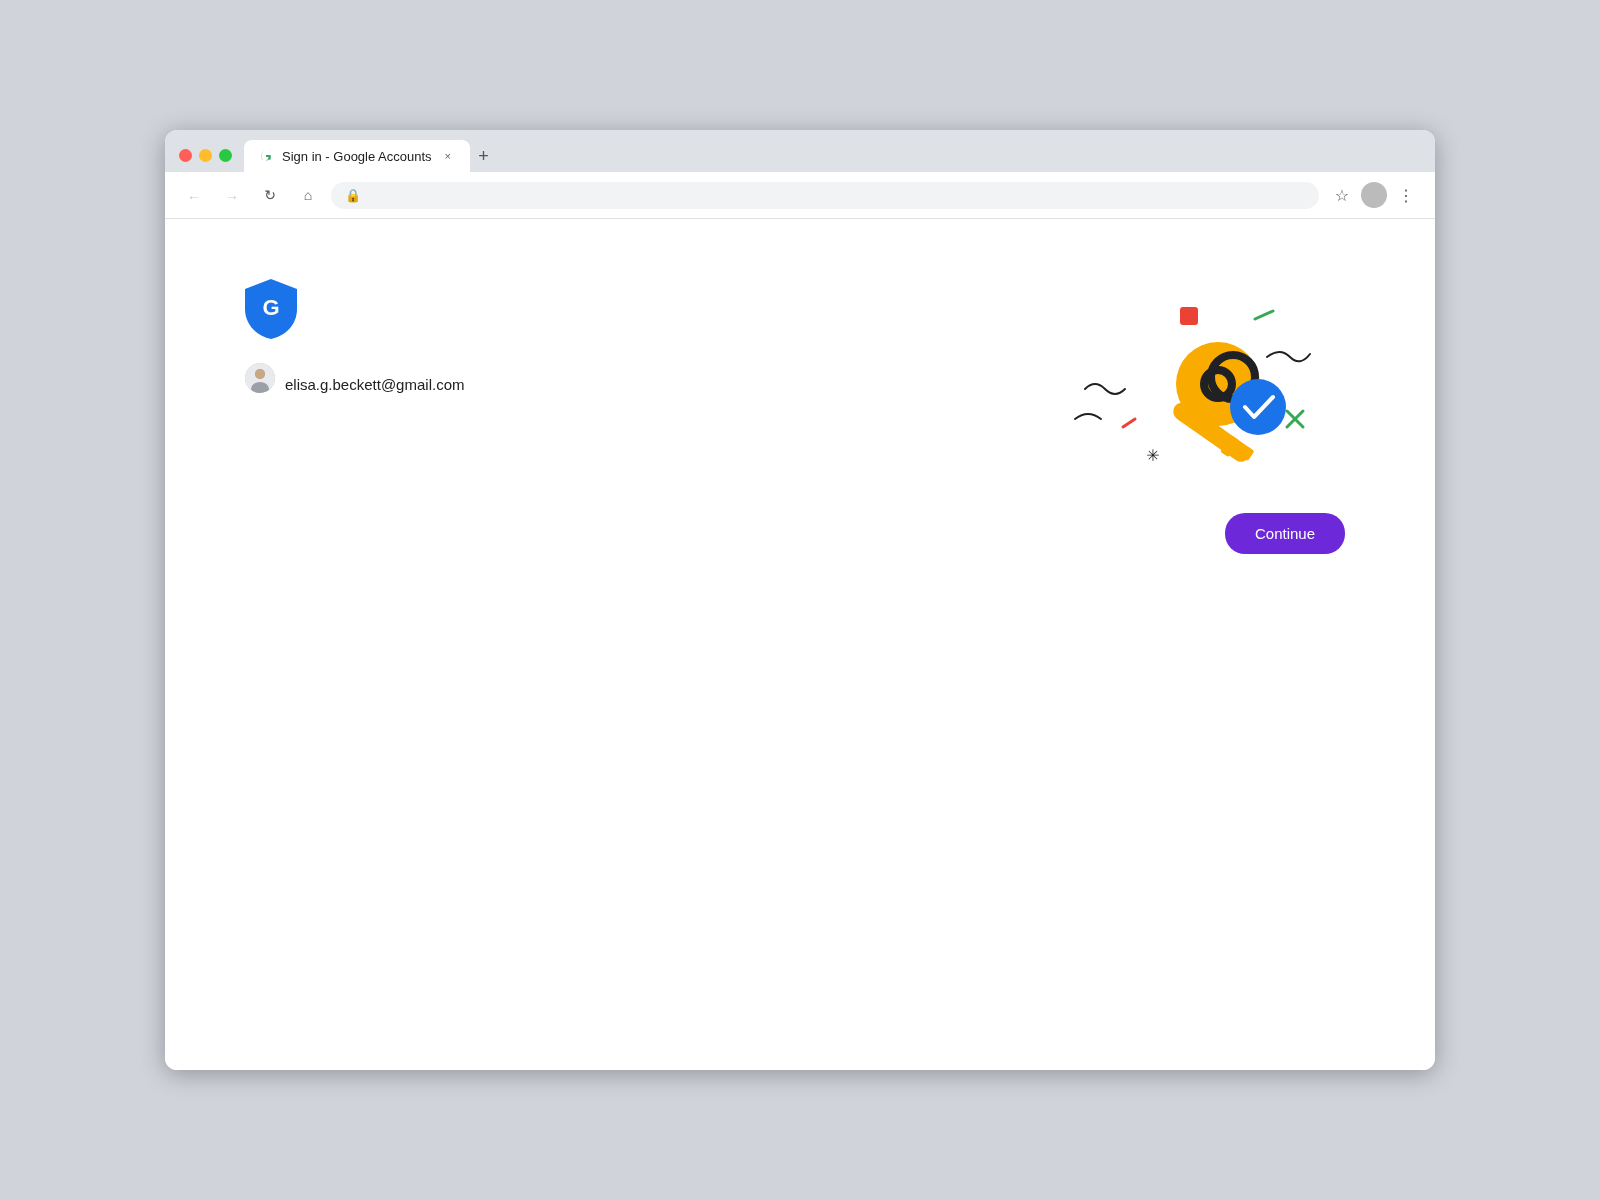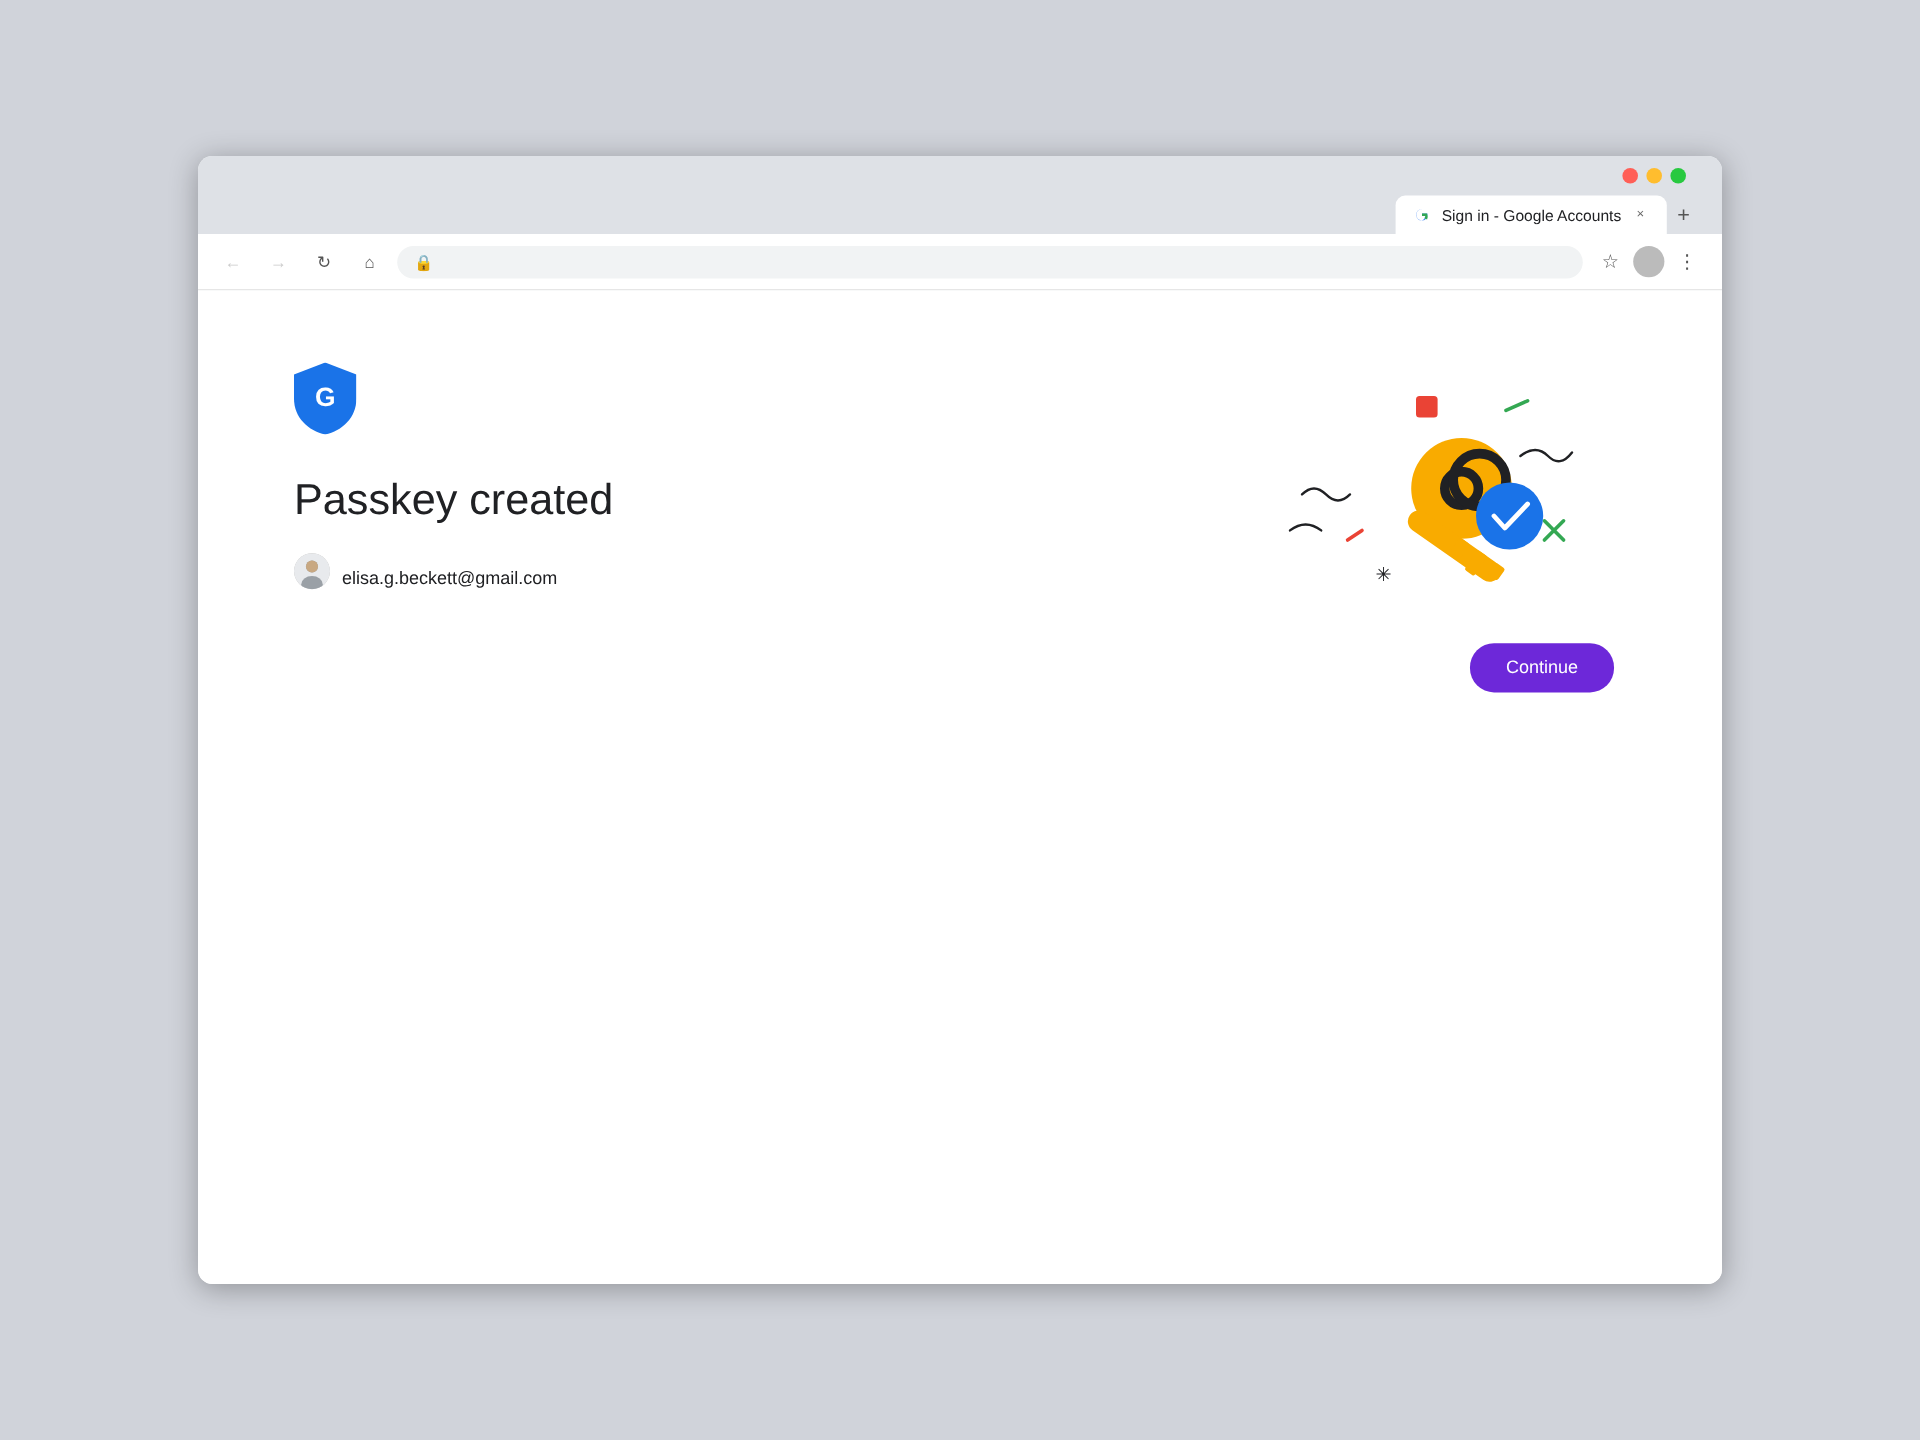--- a/index.html
+++ b/index.html
@@ -20,25 +20,24 @@
       border-radius: 12px;
       box-shadow: 0 4px 24px rgba(0,0,0,0.3);
       overflow: hidden;
       display: flex;
       flex-direction: column;
     }
 
     
     .title-bar {
       background: #dee1e6;
-      padding: 10px 18px 0 14px;
+      padding: 10px 0 0 14px;
       display: flex;
       align-items: flex-end;
       gap: 0;
-      flex-direction: column;
     }
 
     .traffic-lights {
       display: flex;
       gap: 7px;
       align-items: center;
       padding-bottom: 10px;
       margin-right: 12px;
     }
 
@@ -342,21 +341,20 @@
   <div class="page-content">
     <div class="main-layout">
 
       <div class="left-side">
 
         <svg class="shield-logo" viewBox="0 0 52 60">
           <path d="M26 0 L52 10 L52 30 C52 46 40 57 26 60 C12 57 0 46 0 30 L0 10 Z" fill="#1a73e8"></path>
           <text x="26" y="36" text-anchor="middle" font-size="22" font-weight="bold" fill="white" font-family="Arial">G</text>
         </svg>
 
-        <h1 class="page-heading">Passkey created</h1>
 
         <div class="user-row">
           <div class="user-avatar">
             
             <svg width="30" height="30" viewBox="0 0 30 30">
               <circle cx="15" cy="15" r="15" fill="#e8eaed"></circle>
               <circle cx="15" cy="11" r="5" fill="#9aa0a6"></circle>
               <ellipse cx="15" cy="26" rx="9" ry="7" fill="#9aa0a6"></ellipse>
 
               <circle cx="15" cy="11" r="5" fill="#c8a882"></circle>

